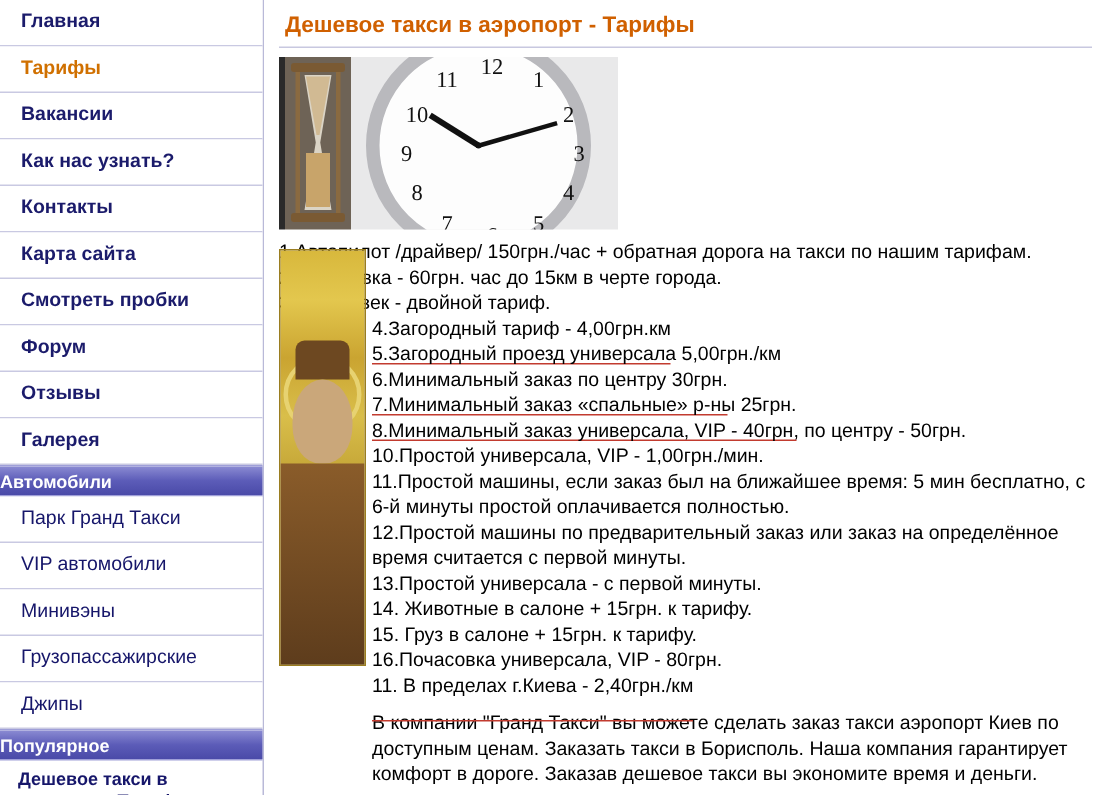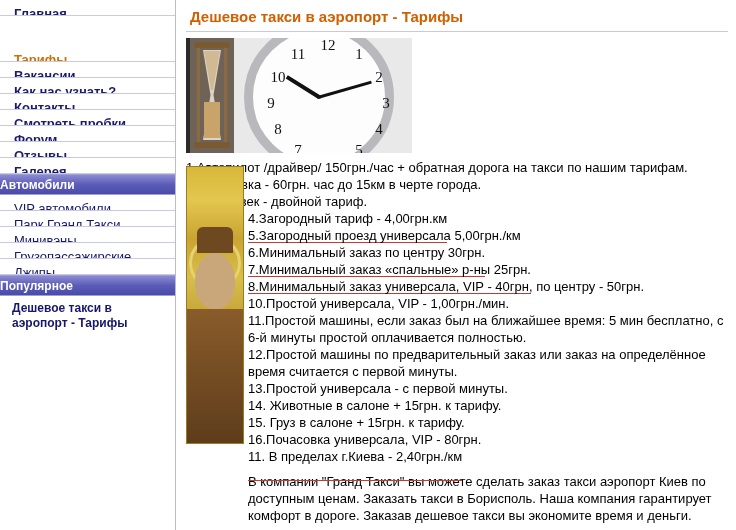--- a/index.html
+++ b/index.html
@@ -26,35 +26,34 @@
   
   .sidebar {
     width: 176px;
     flex: 0 0 176px;
     background: #ffffff;
     border-right: 1px solid #b9b9d8;
     box-sizing: border-box;
     padding: 0;
   }
   .nav-item {
-    height: 16px;
+    height: 31px;
     line-height: 27px;
     padding-left: 14px;
     font-size: 13px;
     font-weight: bold;
     color: #1b1b6b;
     border-bottom: 1px solid #c9c9e2;
     background: #ffffff;
     box-sizing: border-box;
     white-space: nowrap;
     overflow: hidden;
   }
   .nav-item.active {
     color: #d07000;
-    margin-top: 30px;
   }
   .nav-item.plain {
     font-weight: normal;
     color: #16166a;
   }
   .section-head {
     height: 21px;
     line-height: 21px;
     text-align: left;
     font-size: 12px;
@@ -245,41 +244,44 @@
     <div class="nav-item">
       <span>Вакансии</span>
     </div>
     <div class="nav-item">
       <span>Как нас узнать?</span>
     </div>
     <div class="nav-item">
       <span>Контакты</span>
     </div>
     <div class="nav-item">
+      <span>Карта сайта</span>
+    </div>
+    <div class="nav-item">
       <span>Смотреть пробки</span>
     </div>
     <div class="nav-item">
       <span>Форум</span>
     </div>
     <div class="nav-item">
       <span>Отзывы</span>
     </div>
     <div class="nav-item">
       <span>Галерея</span>
     </div>
 
     <div class="section-head">
       <span>Автомобили</span>
     </div>
 
     <div class="nav-item plain">
+      <span>Парк Гранд Такси</span>
+    </div>
+    <div class="nav-item plain">
       <span>VIP автомобили</span>
-    </div>
-    <div class="nav-item plain">
-      <span>Парк Гранд Такси</span>
     </div>
     <div class="nav-item plain">
       <span>Минивэны</span>
     </div>
     <div class="nav-item plain">
       <span>Грузопассажирские</span>
     </div>
     <div class="nav-item plain">
       <span>Джипы</span>
     </div>

